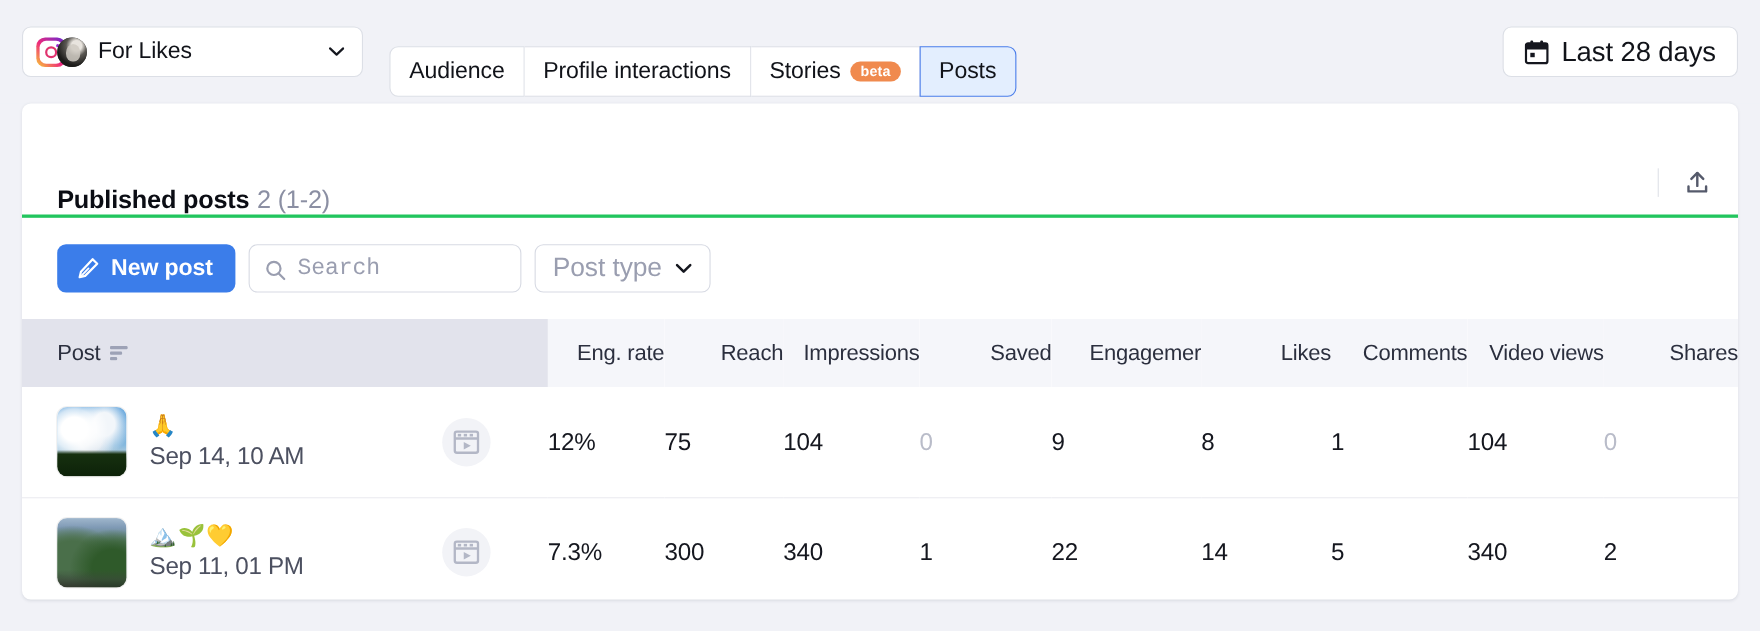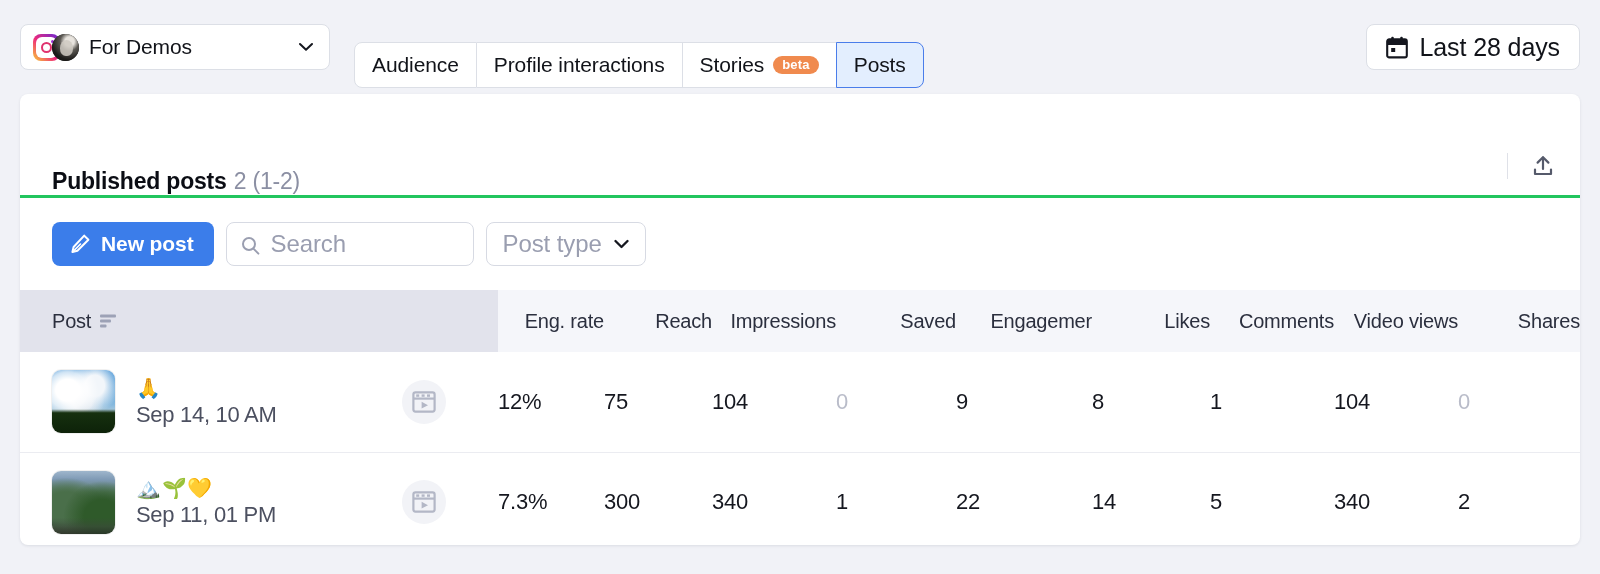--- a/index.html
+++ b/index.html
@@ -126,22 +126,22 @@
     cursor: pointer; font-family: "Liberation Sans", sans-serif;
   }
   .search-box {
     position: relative; width: 248px; height: 44px;
     border: 1px solid #d7dae3; border-radius: 8px; background: #fff;
     display: flex; align-items: center; padding-left: 42px;
   }
   .search-box .s-ico { position: absolute; left: 14px; top: 13px; }
   .search-input {
     border: none; outline: none; background: transparent; width: 190px;
-    font-size: 24px; color: #737373; letter-spacing: -0.1px;
-    font-family: Liberation Sans, sans-serif;
+    font-size: 21px; color: #737373; letter-spacing: -0.1px;
+    font-family: Liberation Mono, monospace;
   }
   .search-input::placeholder { color: #9a9eb0; }
   .posttype-btn {
     height: 44px; border: 1px solid #d7dae3; border-radius: 8px; background: #fff;
     display: flex; align-items: center; gap: 12px; padding: 0 16px;
     font-size: 24px; color: #9a9eb0; letter-spacing: -0.1px; cursor: pointer;
   }
 
   
   .tbl { width: 100%; border-collapse: collapse; table-layout: fixed; }
@@ -201,21 +201,21 @@
           <div class="ig-logo-inner">
             <div class="ig-ring"></div>
             <div class="ig-dot"></div>
           </div>
         </div>
         <div class="avatar">
           <div class="hair"></div>
             <div class="face"></div>
         </div>
       </div>
-      <span class="account-name">For Demos</span>
+      <span class="account-name">For Likes</span>
       <svg class="chev-down" viewBox="0 0 14 9">
         <path d="M1 1.5 L7 7.2 L13 1.5" fill="none" stroke="#15171f" stroke-width="2" stroke-linecap="round" stroke-linejoin="round"></path>
       </svg>
     </div>
 
     <div class="tabs">
       <div class="tab">
         <span>Audience</span>
       </div>
       <div class="tab">

